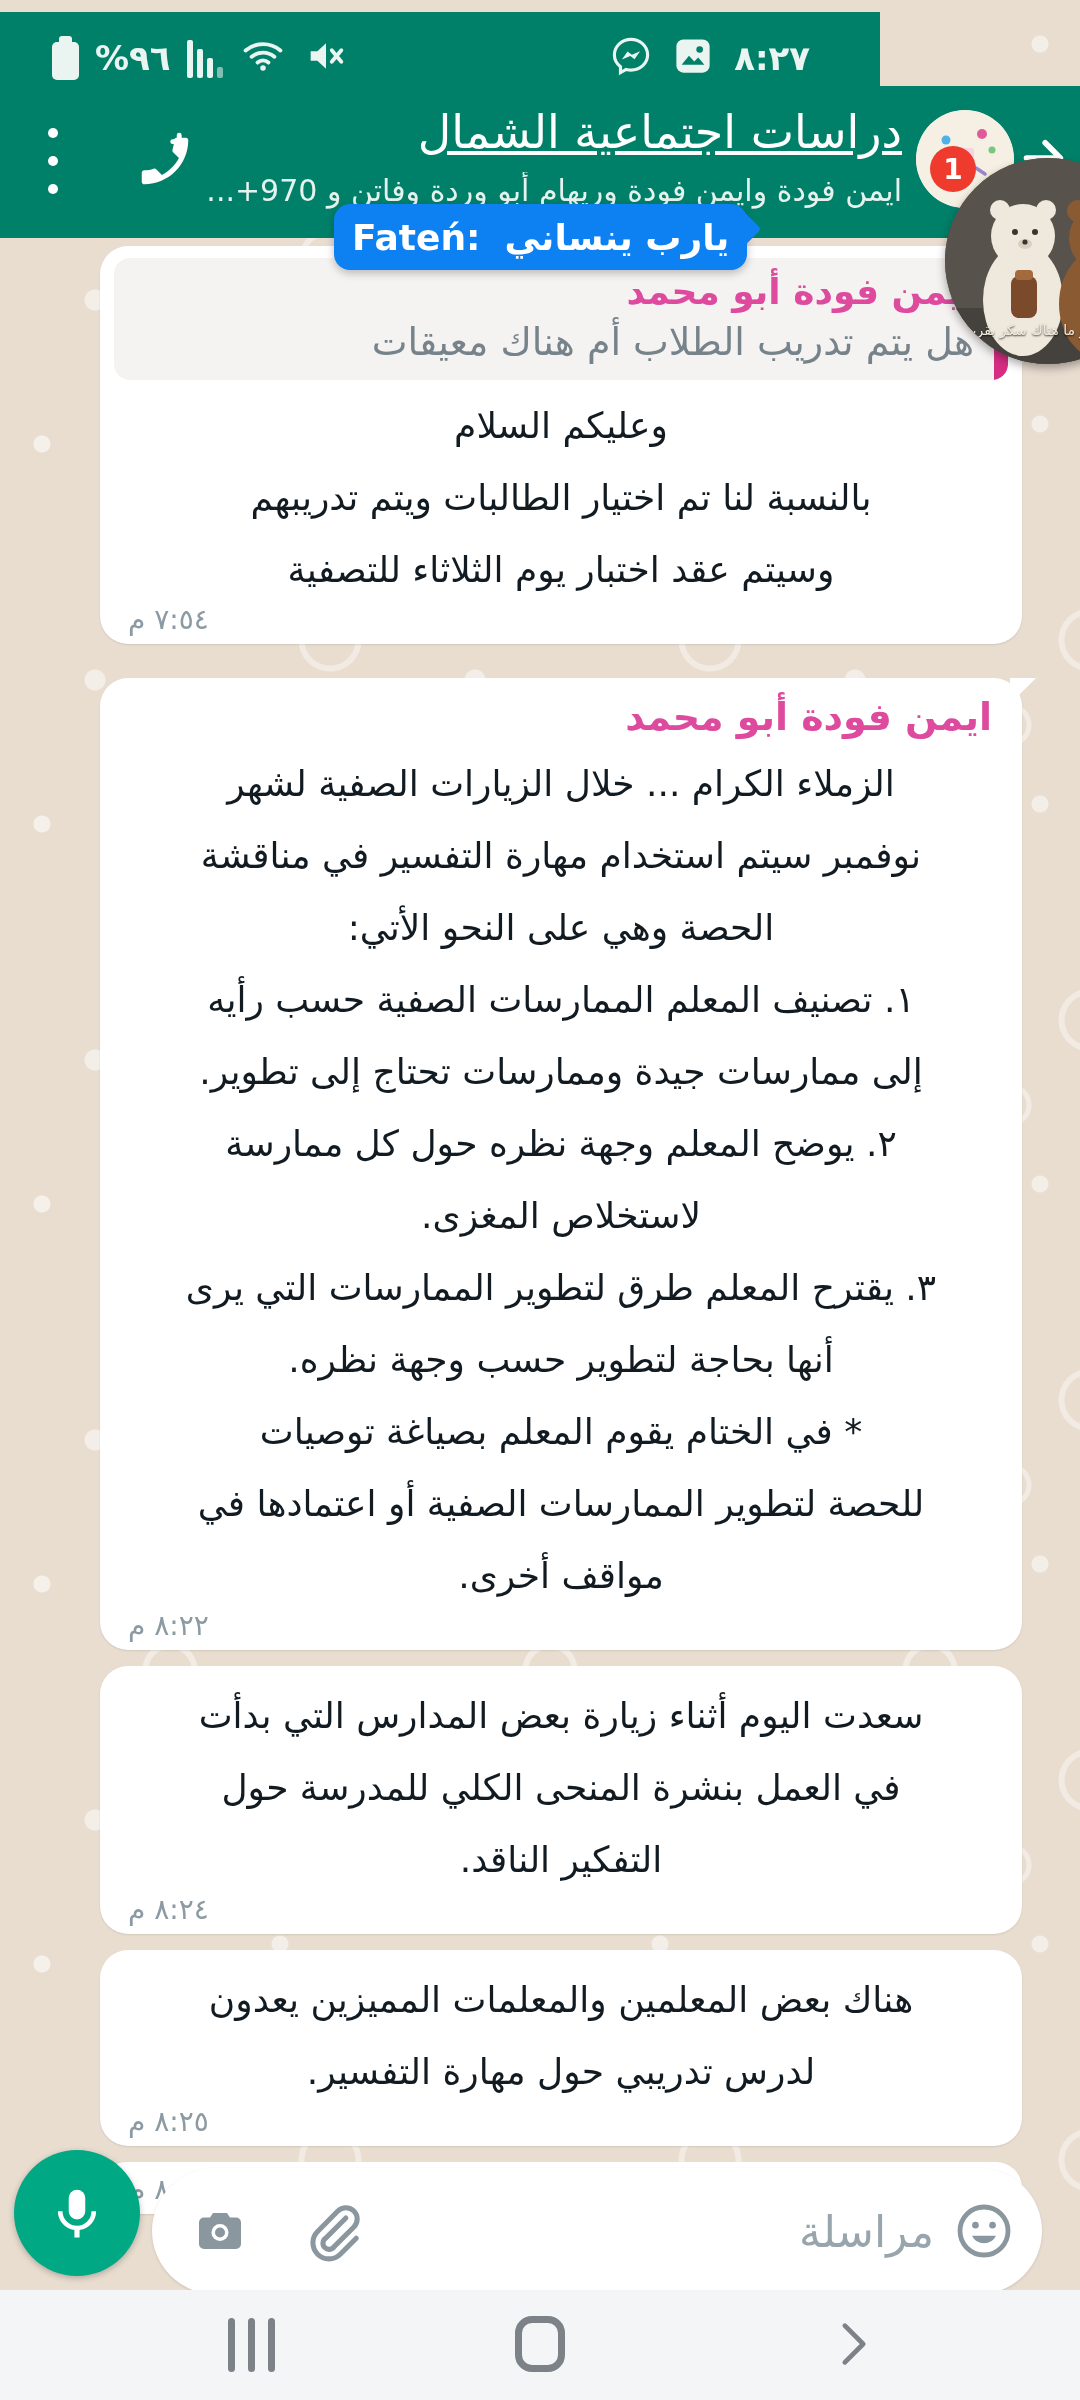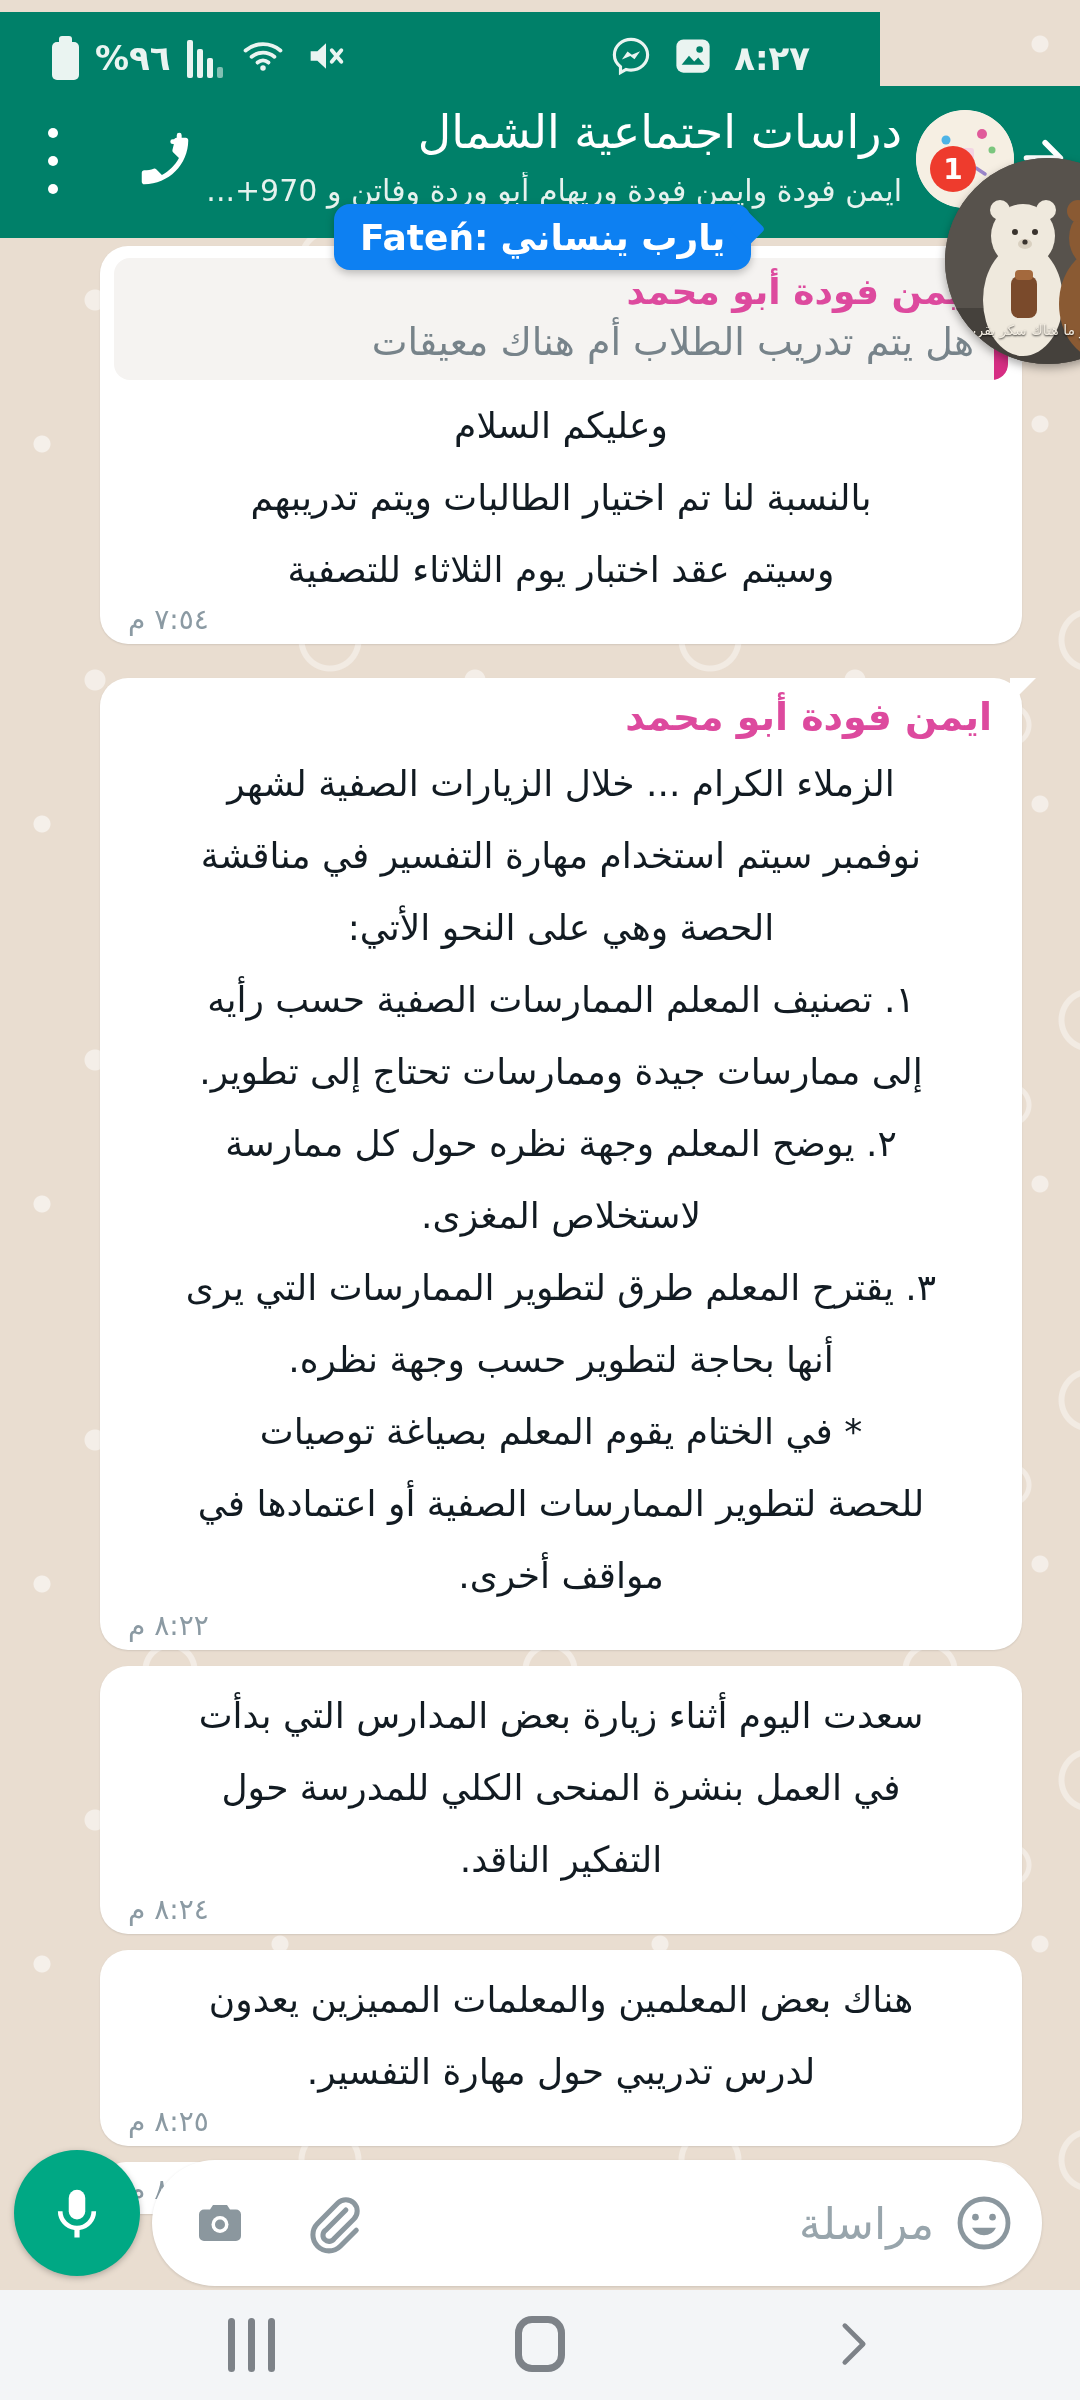--- a/index.html
+++ b/index.html
@@ -32,21 +32,21 @@
   .battery { position:relative; width:27px; height:44px; }
   .battery .cell { position:absolute; left:0; top:6px; width:27px; height:38px; background:#eaf4f1; border-radius:5px; }
   .battery .nub  { position:absolute; left:7px; top:0; width:13px; height:8px; background:#eaf4f1; border-radius:3px 3px 0 0; }
   .bars { display:flex; align-items:flex-end; gap:4px; height:40px; }
   .bars i { display:block; width:6px; background:#eaf4f1; border-radius:2px; }
 
   .appbar {
     position:absolute; top:86px; left:0; width:1080px; height:152px;
     background:var(--header-green); color:#fff; z-index:10;
   }
-  .app-title { position:absolute; right:178px; top:18px; font-size:46px; line-height:56px; color:#ffffff; white-space:nowrap; direction:rtl; }
+  .app-title { position:absolute; right:178px; top:18px; font-size:46px; line-height:56px; color:#ffffff; white-space:nowrap; direction:rtl;text-decoration:underline; }
   .app-subtitle { position:absolute; right:178px; top:86px; font-size:30px; line-height:38px; color:#e6f2ee; white-space:nowrap; direction:rtl; max-width:720px; overflow:hidden; }
   .back-arrow { position:absolute; right:8px; top:44px; width:56px; height:56px; }
   .hdr-avatar { position:absolute; right:66px; top:24px; width:98px; height:98px; border-radius:50%; overflow:hidden; background:#f6efe3; z-index:5; }
   .call-btn { position:absolute; left:134px; top:44px; width:62px; height:62px; }
   .kebab { position:absolute; left:46px; top:42px; width:14px; height:66px; display:flex; flex-direction:column; justify-content:space-between; align-items:center; }
   .kebab i { width:10px; height:10px; border-radius:50%; background:#fff; }
 
   
   .chathead {
     position:absolute; left:945px; top:158px; width:206px; height:206px; border-radius:50%;
@@ -56,22 +56,22 @@
     position:absolute; left:0; right:40px; bottom:26px; text-align:center;
     color:#f3ede2; font-size:14px; direction:rtl; text-shadow:0 1px 2px rgba(0,0,0,.8);
   }
   .msg-badge {
     position:absolute; left:930px; top:146px; width:46px; height:46px; border-radius:50%;
     background:var(--badge-red); color:#fff; font-weight:bold; font-size:28px;
     display:flex; align-items:center; justify-content:center; z-index:45;
   }
   .tooltip {
     position:absolute; left:334px; top:204px; height:66px; z-index:40;
-    background:var(--messenger-blue); border-radius:16px; padding:0 26px;
-    display:flex; align-items:center; gap:12px; direction:ltr;
+    background:var(--messenger-blue); border-radius:16px; padding:0 18px;
+    display:flex; align-items:center; gap:24px; direction:ltr;
     color:#fff; font-weight:bold; font-size:36px;
     box-shadow:0 3px 8px rgba(0,0,0,.25);
   }
   .tooltip::after {
     content:''; position:absolute; right:-9px; top:12px; width:26px; height:26px;
     background:var(--messenger-blue); transform:rotate(45deg); border-radius:4px;
   }
 
   
   .chat {
@@ -107,21 +107,21 @@
   .msg-time { position:absolute; left:28px; bottom:8px; font-size:28px; color:var(--time-gray); direction:rtl;text-align:center; }
 
   
   .composer { position:absolute; left:0; top:2148px; width:1080px; height:132px; z-index:10; }
   .fab-mic {
     position:absolute; left:14px; top:2px; width:126px; height:126px; border-radius:50%;
     background:var(--fab-green); display:flex; align-items:center; justify-content:center;
     box-shadow:0 2px 6px rgba(0,0,0,.25);
   }
   .pill {
-    position:absolute; left:152px; right:38px; top:12px; height:126px;
+    position:absolute; left:152px; right:38px; top:20px; height:126px;
     background:#fff; border-radius:63px; box-shadow:0 1px 3px rgba(0,0,0,.12);
   }
   .pill .cam  { position:absolute; left:38px;  top:33px; width:60px; height:60px; }
   .pill .clip { position:absolute; left:148px; top:31px; width:64px; height:64px; }
   .pill .emoji{ position:absolute; right:26px; top:31px; width:64px; height:64px; }
   .pill .placeholder {
     position:absolute; right:108px; top:0; height:126px; display:flex; align-items:center;
     font-size:44px; color:var(--placeholder-gray); direction:rtl;
   }
 

